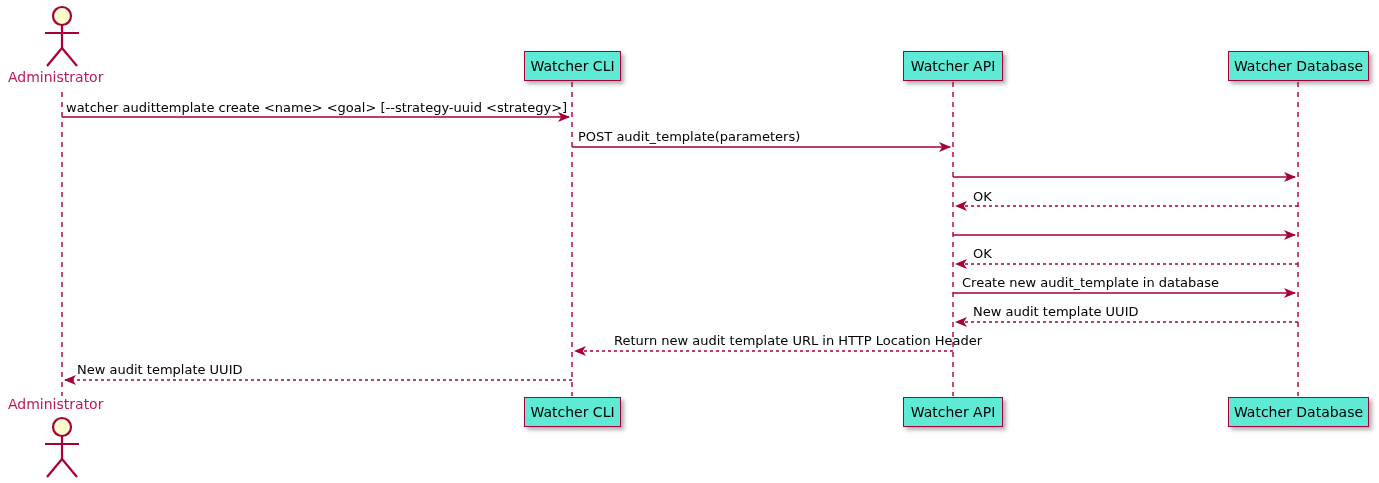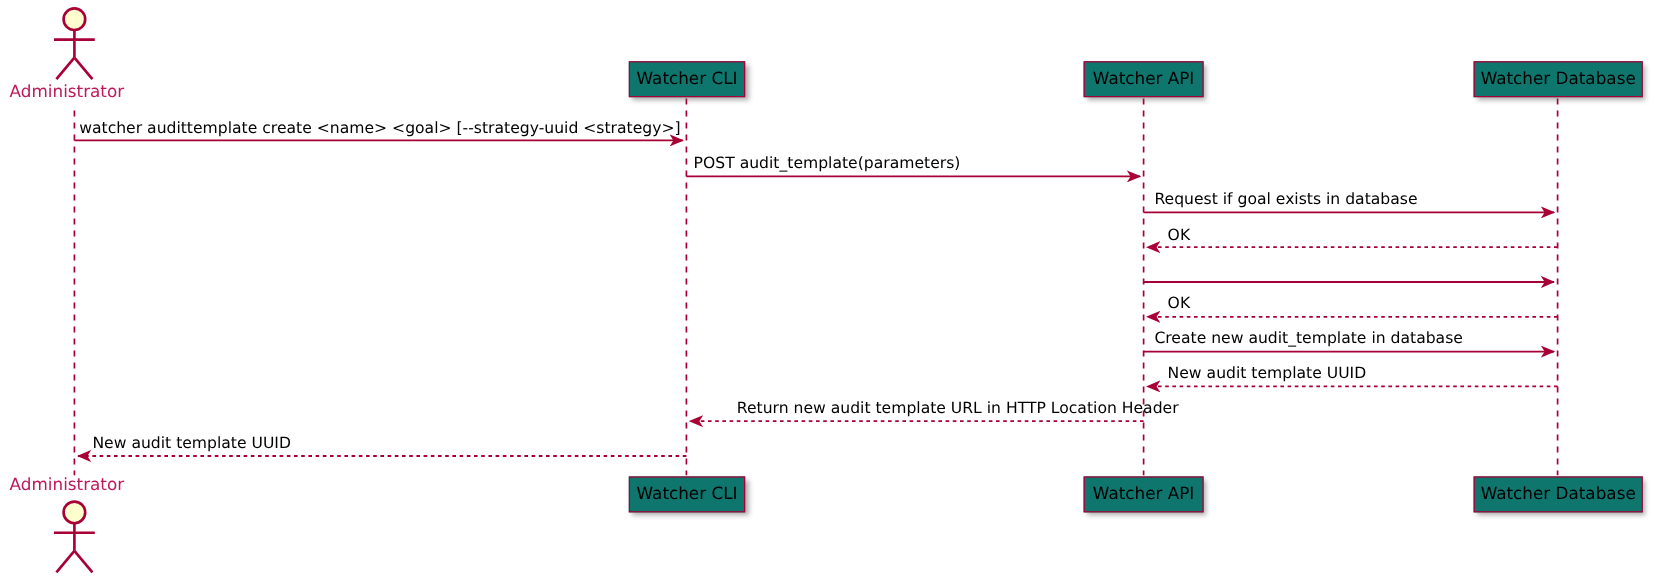--- a/index.html
+++ b/index.html
@@ -20,21 +20,21 @@
   svg.layer {
     position: absolute;
     left: 0;
     top: 0;
     width: 1379px;
     height: 483px;
   }
   
   .pbox {
     position: absolute;
-    background: #0f766e;
+    background: #5eead4;
     border: 1.5px solid #A80036;
     box-shadow: 3px 3px 4px rgba(80,80,80,0.45);
     box-sizing: border-box;
     display: flex;
     align-items: center;
     justify-content: center;
     height: 30px;
     color: #000000;
     font-size: 14px;
     font-family: "DejaVu Sans", sans-serif;
@@ -116,21 +116,20 @@
   <div class="pbox" style="left:1228px; top:51px; width:141px;">Watcher Database</div>
 
   <div class="pbox" style="left:524px; top:397px; width:97px;">Watcher CLI</div>
   <div class="pbox" style="left:903px; top:397px; width:100px;">Watcher API</div>
   <div class="pbox" style="left:1228px; top:397px; width:141px;">Watcher Database</div>
 
   <div class="msg-label" style="left:66px; top:100px;">watcher audittemplate create &lt;name&gt; &lt;goal&gt; [--strategy-uuid &lt;strategy&gt;]</div>
 
   <div class="msg-label" style="left:578px; top:129px;">POST audit_template(parameters)</div>
 
-  <div class="msg-label" style="left:962px; top:159px;">Request if goal exists in database</div>
 
   <div class="msg-label" style="left:973px; top:189px;">OK</div>
 
 
   <div class="msg-label" style="left:973px; top:246px;">OK</div>
 
   <div class="msg-label" style="left:962px; top:275px;">Create new audit_template in database</div>
 
   <div class="msg-label" style="left:973px; top:304px;">New audit template UUID</div>
 

